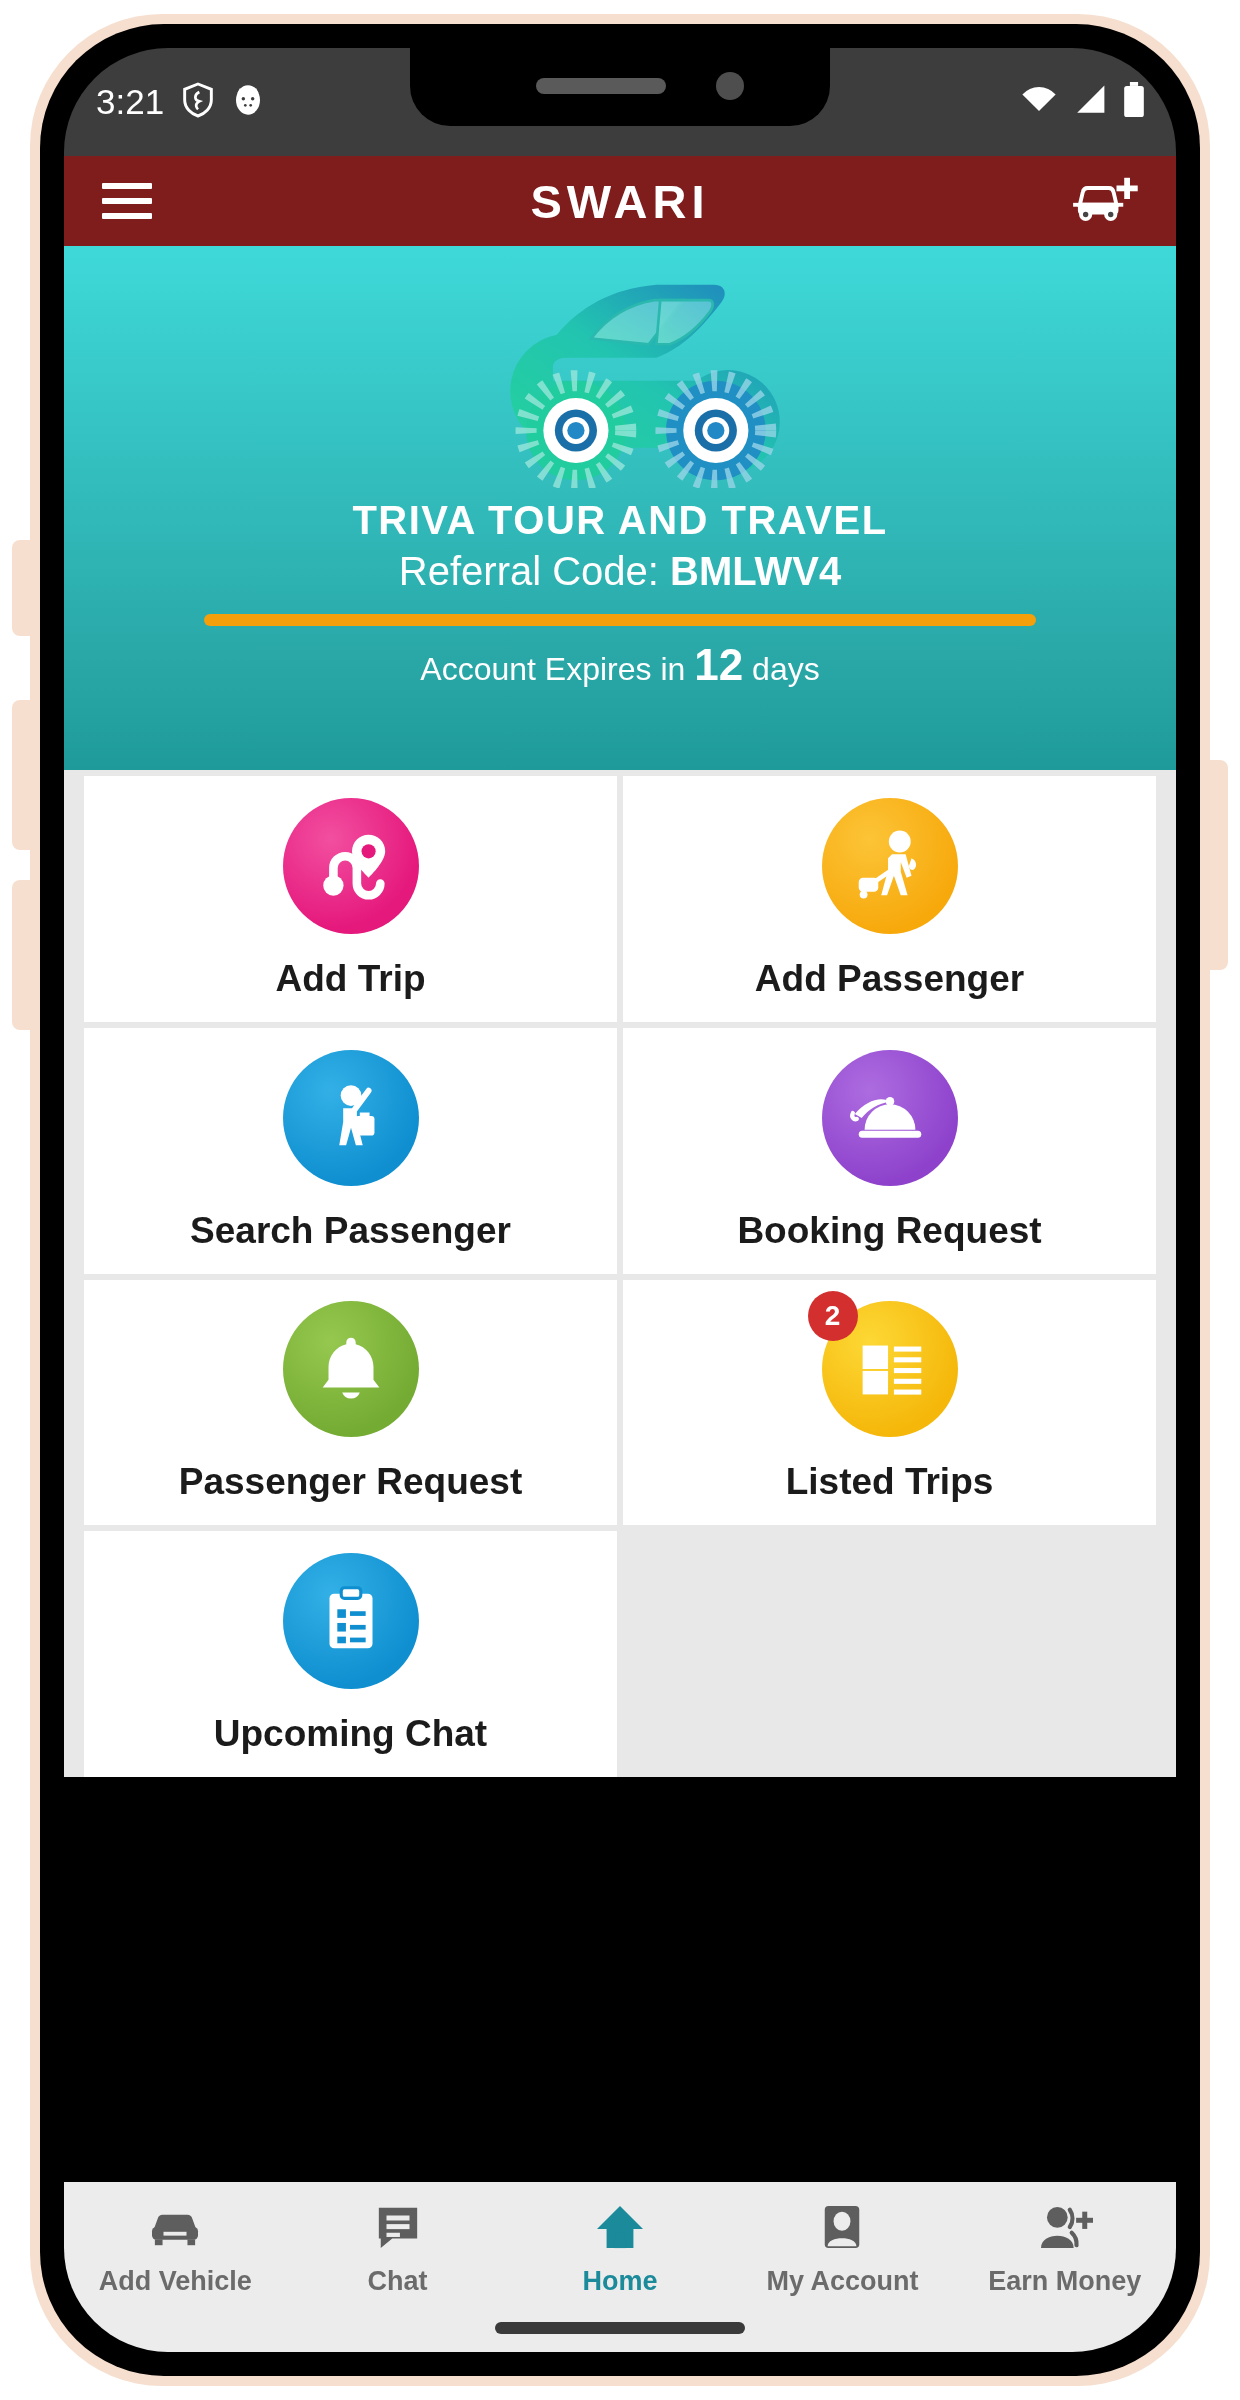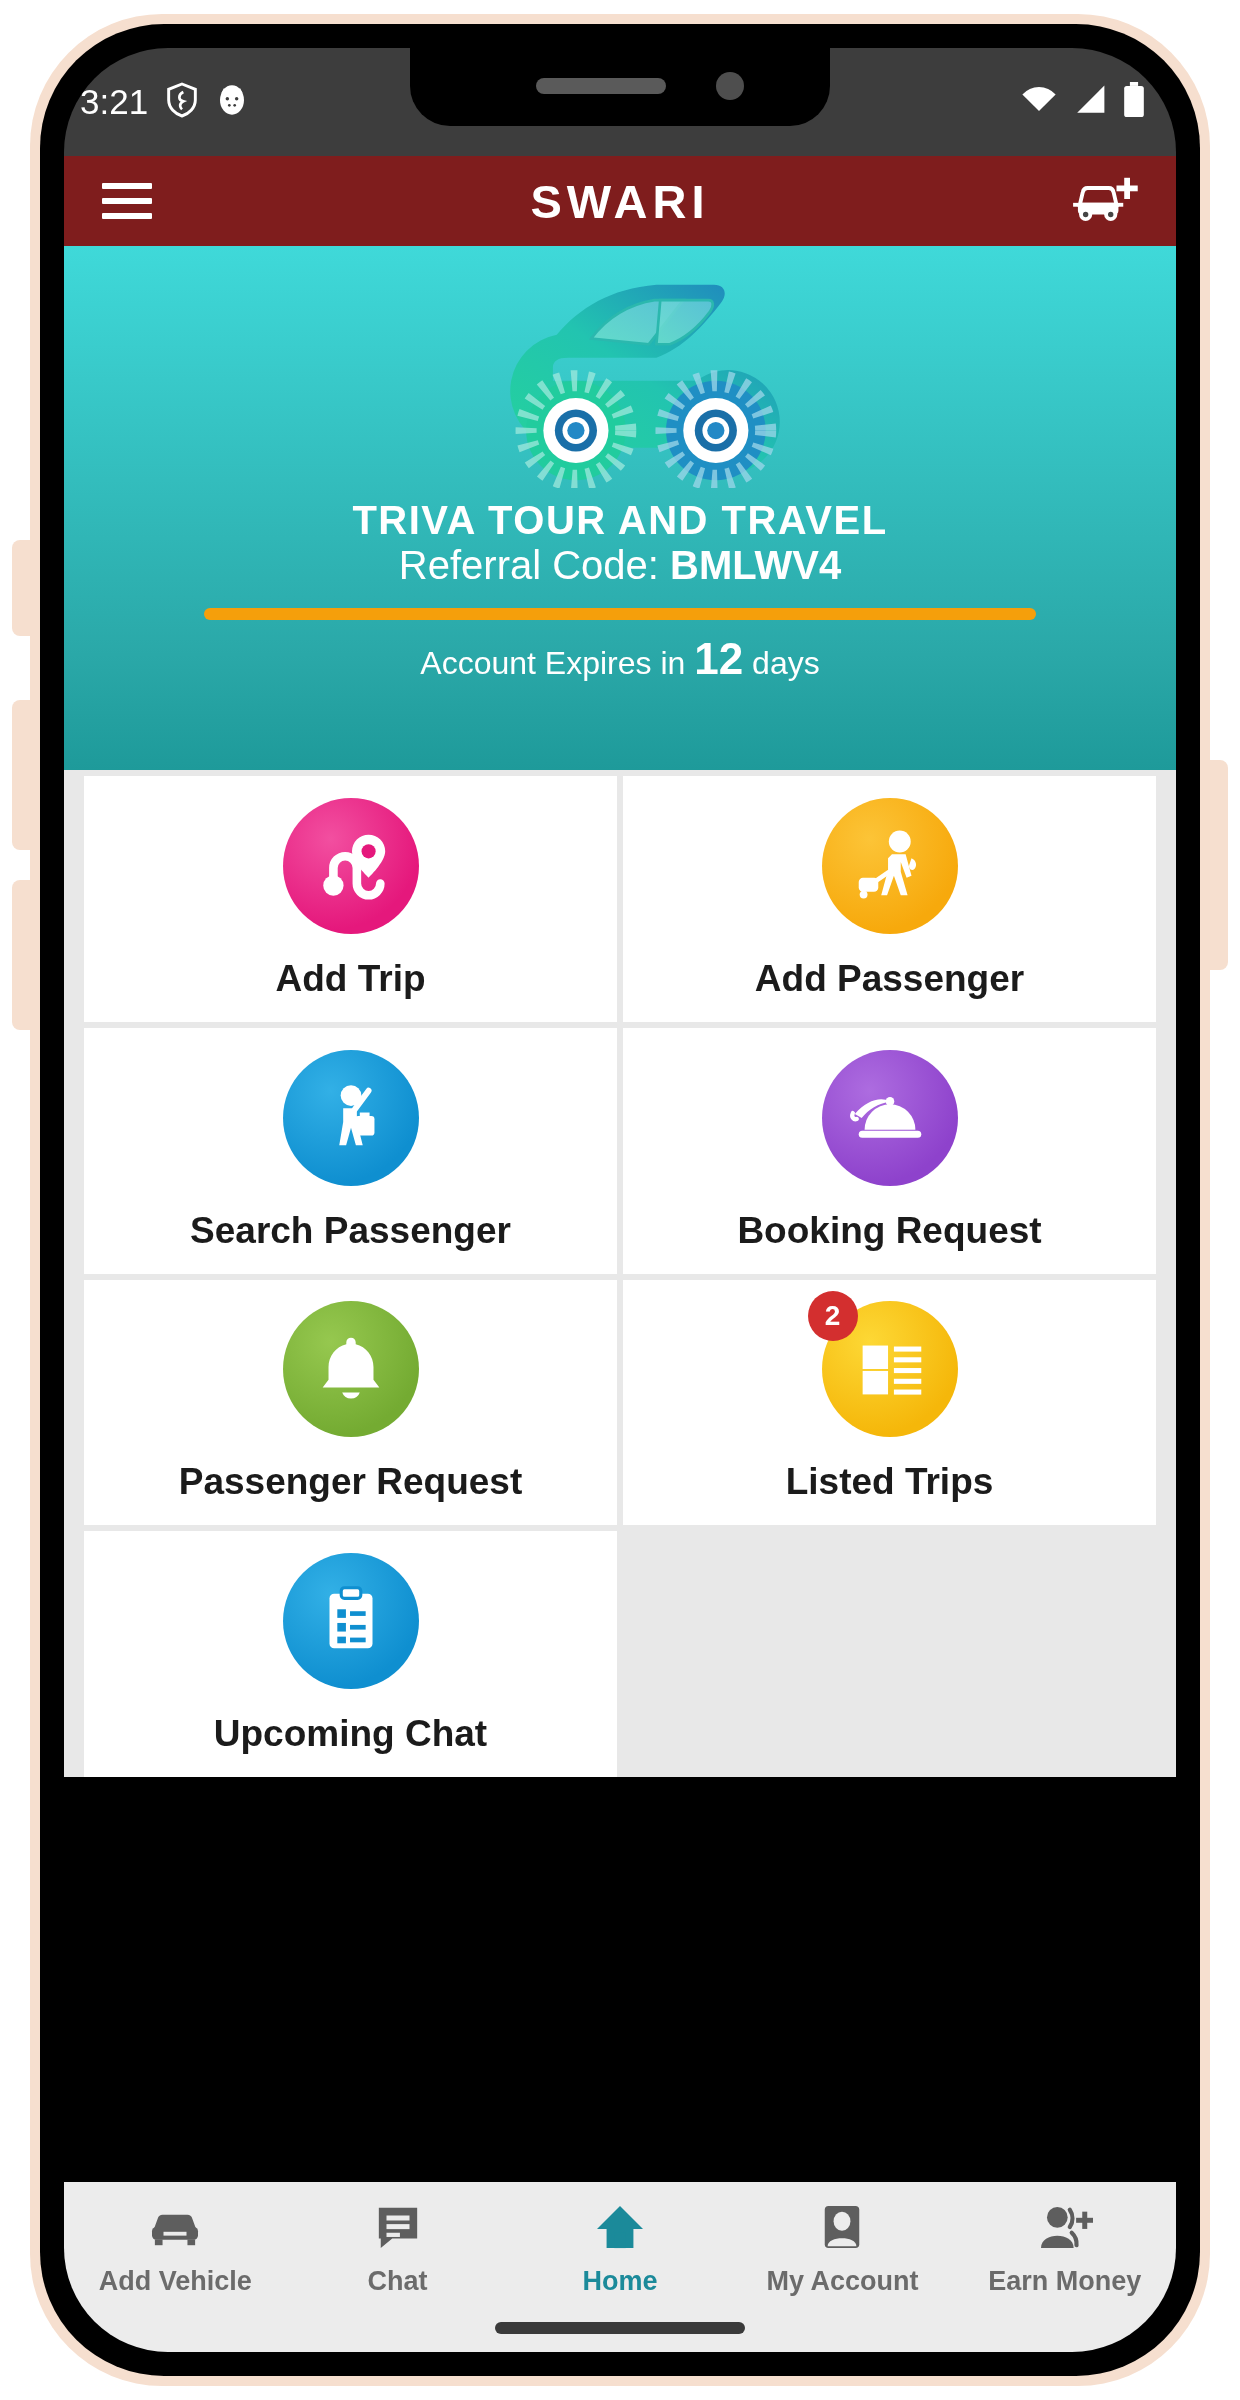--- a/index.html
+++ b/index.html
@@ -56,21 +56,21 @@
   
   #status-bar {
     position: absolute; left: 0; top: 0;
     width: 100%; height: 108px;
     background: #3d3d3d;
     display: flex; align-items: center;
     color: #ffffff;
   }
   #status-left {
     display: flex; align-items: center; gap: 18px;
-    margin-left: 16px;
+    margin-left: 32px;
   }
   #status-time { font-size: 35px; letter-spacing: 0px; }
   #status-right {
     position: absolute; right: 30px; top: 50%;
     transform: translateY(-50%);
     display: flex; align-items: center; gap: 14px;
   }
   .notch {
     position: absolute;
     left: 50%; transform: translateX(-50%);
@@ -115,21 +115,21 @@
     background: linear-gradient(180deg, #3fd9d9 0%, #2aa8a8 78%, #1e9a9a 100%);
     display: flex; flex-direction: column;
     align-items: center;
   }
   #hero-logo { margin-top: 12px; }
   #hero-company {
     color: #ffffff; font-size: 40px; font-weight: bold;
     letter-spacing: 1.5px; margin-top: 6px;
   }
   #hero-referral {
-    color: #ffffff; font-size: 40px; 
+    color: #ffffff; font-size: 40px; margin-top: 6px;
   }
   #hero-referral b { font-weight: bold; }
   #hero-progress {
     width: 832px; height: 12px; background: #f59f0b;
     border-radius: 7px; margin-top: 20px;
   }
   #hero-expiry {
     color: #ffffff; font-size: 32px; margin-top: 14px;
   }
   #hero-expiry b { font-weight: bold; font-size: 44px; }

